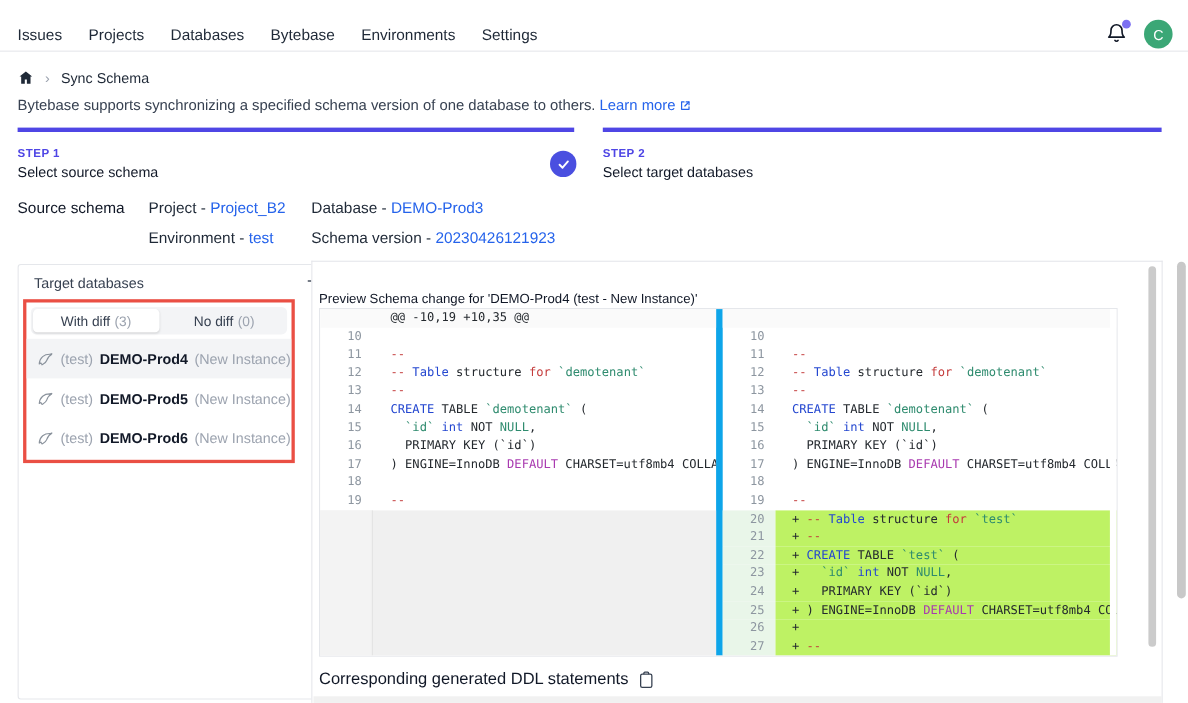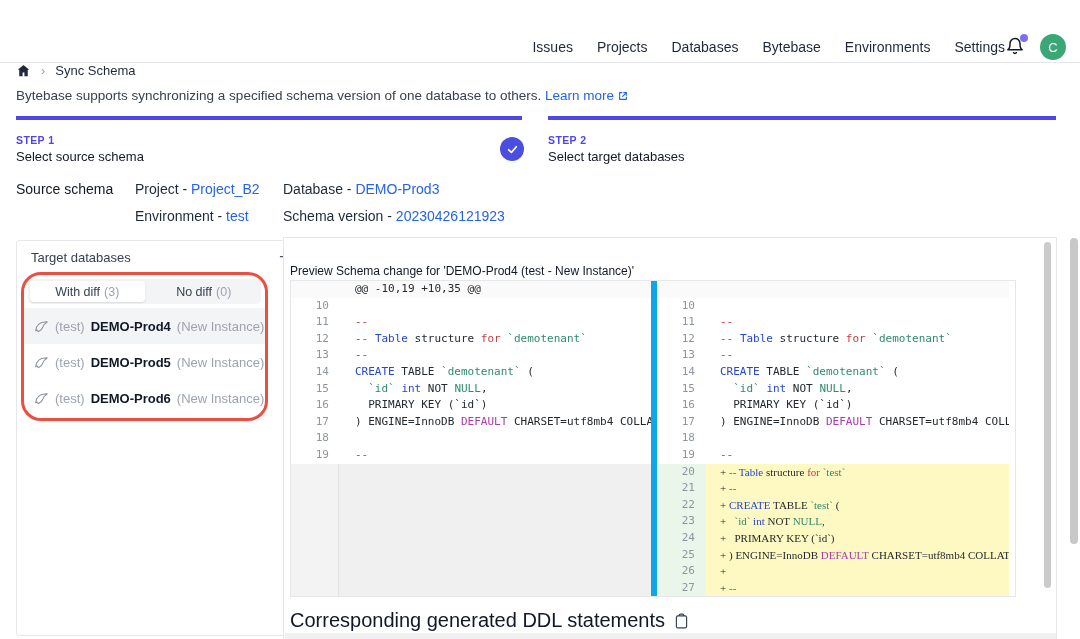--- a/index.html
+++ b/index.html
@@ -1,21 +1,21 @@
 <!DOCTYPE html>
 <html><head>
 <meta charset="utf-8">
 <style>
   * { margin:0; padding:0; box-sizing:border-box; }
   html,body { width:1080px; height:639px; background:#fff; overflow:hidden;
     font-family:"Liberation Sans", sans-serif; color:#1f2937; }
 
   
-  .topnav { position:absolute; left:0; top:16px; width:1080px; height:47px; background:#fff;
-    border-bottom:1px solid #e5e7eb; display:flex; align-items:center; justify-content:flex-end;
+  .topnav { position:absolute; left:0; top:0; width:1080px; height:47px; background:#fff;
+    border-bottom:1px solid #e5e7eb; display:flex; align-items:center; justify-content:space-between;
     padding:16px 14px 0 16px; }
   .nav-items { display:flex; gap:24px; }
   .nav-item { font-size:14px; font-weight:500; color:#1f2937; background:none; border:none;
     cursor:pointer; font-family:inherit; }
   .nav-right { display:flex; align-items:center; gap:13px; }
   .bell { position:relative; width:22px; height:22px; cursor:pointer; }
   .bell-dot { position:absolute; right:-1px; top:-2px; width:8px; height:8px; border-radius:50%;
     background:#7c70f2; }
   .avatar { width:26px; height:26px; border-radius:50%; background:#3ba776; color:#fff;
     font-size:13px; display:flex; align-items:center; justify-content:center; cursor:pointer; }
@@ -41,56 +41,56 @@
   .field .val { color:#2563eb; cursor:pointer; }
 
   
   .left-card { position:absolute; left:16px; top:240px; width:287px; height:396px;
     border:1px solid #e5e7eb; border-radius:3px; background:#fff; }
   .left-card-head { display:flex; align-items:center; justify-content:space-between;
     padding:8px 12px 0 14px; }
   .left-card-title { font-size:13px; font-weight:500; color:#374151; }
   .add-btn { font-size:19px; line-height:16px; color:#4b5563; background:none; border:none; cursor:pointer; }
   .red-box { position:absolute; left:4px; top:31px; width:247px; height:149px;
-    border:3px solid #ea4f44; border-radius:20px; overflow:hidden; }
+    border:3px solid #ea4f44; border-radius:0; overflow:hidden; }
   .tabs { margin:4px; height:25px; background:#f3f4f6; border-radius:5px; display:flex; }
   .tab { flex:1; display:flex; align-items:center; justify-content:center; gap:4px;
     font-size:12.5px; font-weight:500; color:#374151; cursor:pointer; border:none; background:none;
     font-family:inherit; }
   .tab.active { background:#fff; border-radius:4px; margin:2px; box-shadow:0 1px 2px rgba(0,0,0,.10); }
   .tab .count { color:#9ca3af; font-weight:400; }
   .db-row { height:36px; display:flex; align-items:center; gap:6px; padding-left:10px;
     font-size:13px; cursor:pointer; white-space:nowrap; }
   .db-row.selected { background:#f3f4f6; }
   .db-env, .db-suffix { color:#9ca3af; }
   .db-name { color:#111827; font-weight:700; }
 
   
   .right-panel { position:absolute; left:283px; top:237px; width:774px; height:402px;
     border:1px solid #e5e7eb; border-bottom:none; background:#fff; }
   .preview-title { position:absolute; left:6px; top:14px; font-size:12px; font-weight:400; color:#111827;margin-top:12px; }
   .ddl-row { position:absolute; left:6px; top:371px; display:flex; align-items:center; gap:9px; }
-  .ddl-title { font-size:20px; font-weight:500; color:#111827; }
+  .ddl-title { font-size:15px; font-weight:500; color:#111827; }
   .copy-btn { background:none; border:none; cursor:pointer; padding:0; display:flex; }
   .gray-strip { position:absolute; left:1px; top:395px; width:771px; height:6px; background:#f1f1f1; }
 
   
   .diff { position:absolute; left:6px; top:42px; width:726px; height:317px;
     border:1px solid #e5e7eb; background:#fff; overflow:hidden;
     font-family:"DejaVu Sans Mono", monospace; font-size:11px; }
   .pane { position:absolute; top:0; bottom:0; display:flex; flex-direction:column; }
   .pane-left  { left:0; width:366px; border-right:6px solid #0ea5e9; }
   .pane-right { left:366px; right:0; }
   .drow { height:16.6px; line-height:16.6px; display:flex; flex-shrink:0; white-space:pre; }
   .drow.header { background:#fafafa; color:#9aa0a6; }
   .gut { flex:0 0 48px; text-align:right; padding-right:10px; color:#8d96a0; }
   .codel { flex:1; padding-left:16px; overflow:hidden; color:#24292e; }
   .pane-right .codel { padding-left:15px; }
   .drow.added .gut { background:#e9f6e9; }
-  .drow.added .codel { background:#fef9c3;font-family:Liberation Serif, serif; }
+  .drow.added .codel { background:#bef264; }
   .filler { flex:1; position:relative; background:#f0f0f0; }
   .filler-gut { position:absolute; left:0; top:0; bottom:0; width:48px; background:#f3f3f3;
     border-right:1px solid #e3e3e3; }
   .vstrip { position:absolute; right:0; top:0; bottom:0; width:6px; background:#fff; }
   .tok-blue { color:#2447d0; } .tok-teal { color:#2e8b6e; } .tok-red { color:#c43c3c; }
   .tok-magenta { color:#a93ab0; } .tok-plain { color:#24292e; }
 
   
   .panel-scroll { position:absolute; left:1044px; top:242px; width:7px; height:346px;
     background:#cbcbcb; border-radius:4px; cursor:pointer; }

